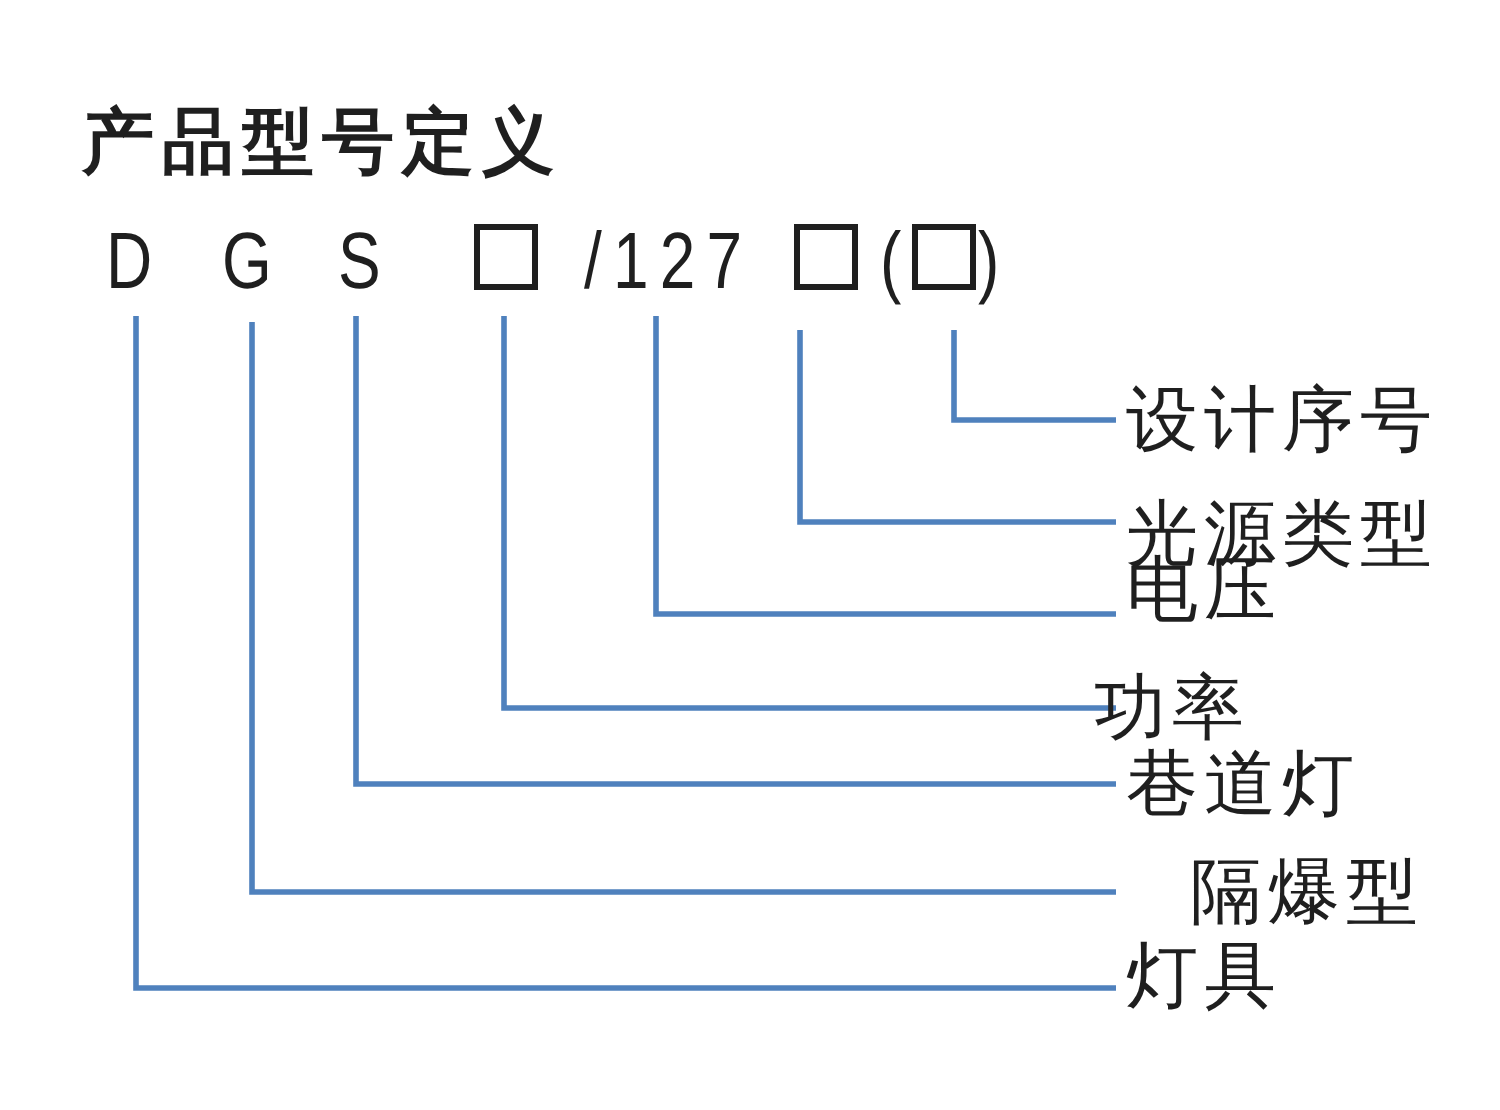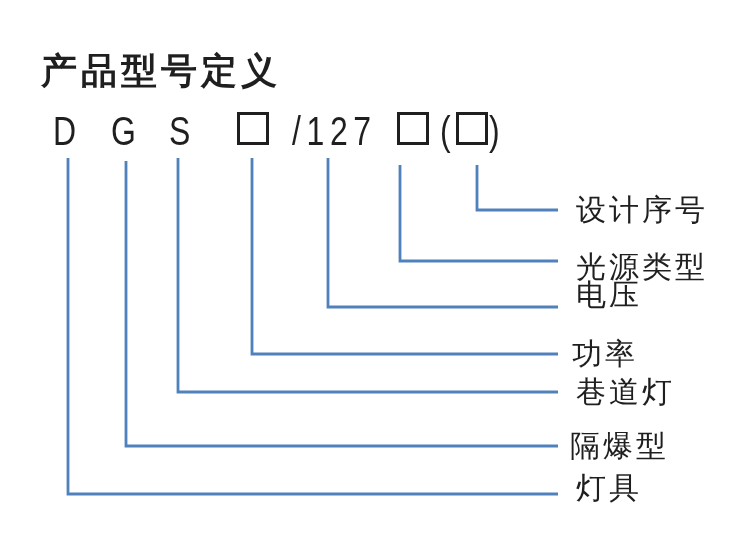--- a/index.html
+++ b/index.html
@@ -54,26 +54,25 @@
   #lines {
     position: absolute;
     left: 0;
     top: 0;
     width: 750px;
     height: 555px;
     pointer-events: none;
   }
   .meaning-label {
     position: absolute;
-    font-size: 30px;
+    font-size: 36px;
     line-height: 32px;
     letter-spacing: 3px;
     white-space: nowrap;
     color: var(--text, #1f1f1f);
-    margin-left: 13px;
   }
 </style>
 </head>
 <body>
 
 <div class="stage">
   <div class="title">产品型号定义</div>
 
   <div id="code-row">
       <span class="code-char" style="left: 53px;">D</span>
@@ -94,18 +93,18 @@
       <polyline points="252,158 252,354 558,354" fill="none" stroke="#4f81bd" stroke-width="2.8"></polyline>
       <polyline points="178,158 178,392 558,392" fill="none" stroke="#4f81bd" stroke-width="2.8"></polyline>
       <polyline points="126,161 126,446 558,446" fill="none" stroke="#4f81bd" stroke-width="2.8"></polyline>
       <polyline points="68,158 68,494 558,494" fill="none" stroke="#4f81bd" stroke-width="2.8"></polyline>
     </svg>
 
   <div id="labels">
       <div class="meaning-label" style="left: 563px; top: 194px;">设计序号</div>
       <div class="meaning-label" style="left: 563px; top: 251px;">光源类型</div>
       <div class="meaning-label" style="left: 563px; top: 279px;">电压</div>
-      <div class="meaning-label" style="left: 559px; top: 338px;">功率</div>
+      <div class="meaning-label" style="left: 547px; top: 338px;">功率</div>
       <div class="meaning-label" style="left: 563px; top: 376px;">巷道灯</div>
-      <div class="meaning-label" style="left: 557px; top: 430px;">隔爆型</div>
+      <div class="meaning-label" style="left: 595px; top: 430px;">隔爆型</div>
       <div class="meaning-label" style="left: 563px; top: 472px;">灯具</div>
     </div>
 </div>
 
 </body></html>

